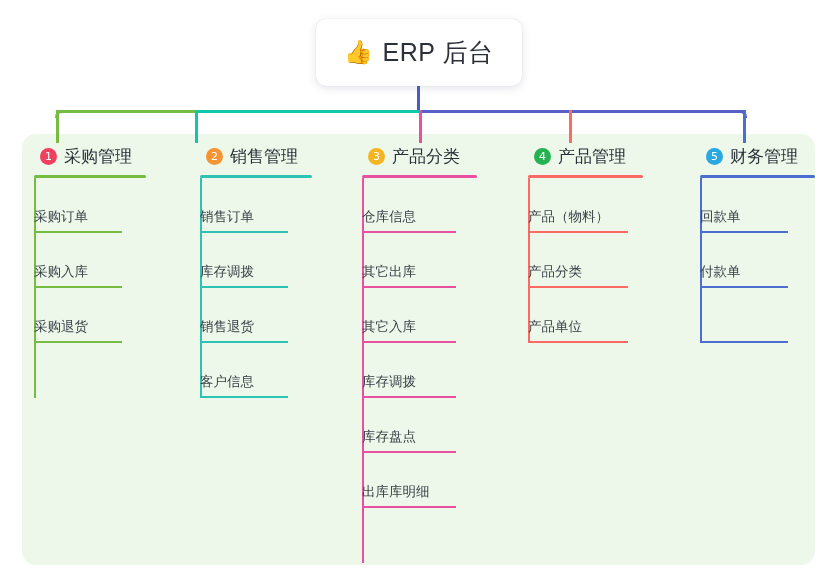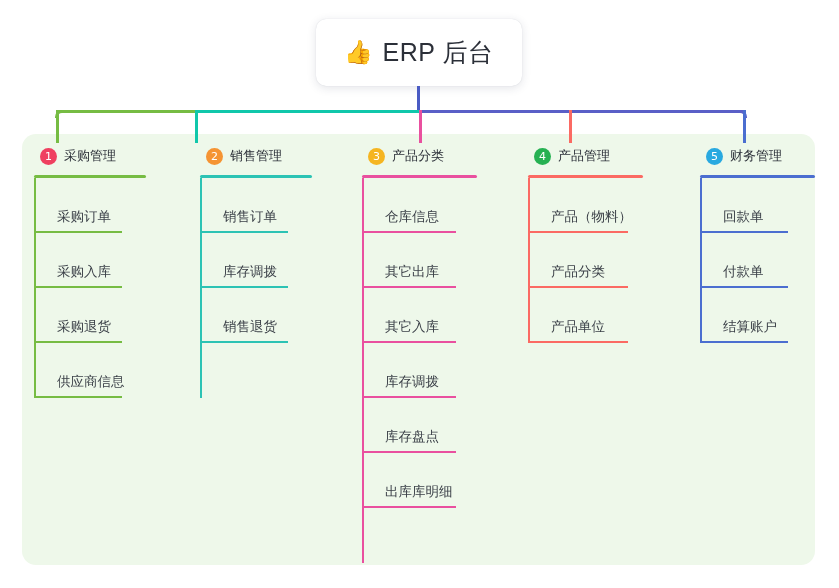--- a/index.html
+++ b/index.html
@@ -85,21 +85,21 @@
     height: 17px;
     border-radius: 50%;
     color: #ffffff;
     font-size: 11px;
     line-height: 17px;
     text-align: center;
     font-family: "DejaVu Sans", sans-serif;
     flex: 0 0 auto;
   }
   .col-title {
-    font-size: 13px;
+    font-size: 17px;
     color: #2b2f38;
   }
   .col-rule {
     height: 3px;
     border-radius: 2px;
     margin-top: 6px;
   }
 
   
   .leaves {
@@ -116,21 +116,20 @@
     position: relative;
     height: 55px;
     box-sizing: border-box;
     display: flex;
     flex-direction: column;
     justify-content: flex-end;
   }
   .leaf-text {
     font-size: 13.5px;
     color: #3a3f47;
-    padding-left: 23px;
     padding-bottom: 5px;
     white-space: nowrap;
   }
   .leaf-rule {
     height: 1.6px;
     margin-left: 0px;
   }
 </style>
 </head>
 <body>
@@ -174,24 +173,20 @@
             <div class="leaf-rule" style="background: rgb(118, 188, 67); width: 88px;"></div>
           </div>
           <div class="leaf">
             <div class="leaf-text">采购入库</div>
             <div class="leaf-rule" style="background: rgb(118, 188, 67); width: 88px;"></div>
           </div>
           <div class="leaf">
             <div class="leaf-text">采购退货</div>
             <div class="leaf-rule" style="background: rgb(118, 188, 67); width: 88px;"></div>
           </div>
-          <div class="leaf">
-            <div class="leaf-text">供应商信息</div>
-            <div class="leaf-rule" style="background: rgb(118, 188, 67); width: 88px;"></div>
-          </div>
         </div>
       </div>
       <div class="column" style="left: 200px; width: 150px;">
         <div class="col-header">
           <span class="badge" style="background: rgb(245, 148, 51);">2</span>
           <span class="col-title">销售管理</span>
         </div>
         <div class="col-rule" style="background: rgb(44, 195, 180); width: 112px;"></div>
         <div class="leaves">
           <div class="spine" style="background: rgb(44, 195, 180); height: 220px;"></div>
@@ -200,20 +195,24 @@
             <div class="leaf-rule" style="background: rgb(44, 195, 180); width: 88px;"></div>
           </div>
           <div class="leaf">
             <div class="leaf-text">库存调拨</div>
             <div class="leaf-rule" style="background: rgb(44, 195, 180); width: 88px;"></div>
           </div>
           <div class="leaf">
             <div class="leaf-text">销售退货</div>
             <div class="leaf-rule" style="background: rgb(44, 195, 180); width: 88px;"></div>
           </div>
+          <div class="leaf">
+            <div class="leaf-text">客户信息</div>
+            <div class="leaf-rule" style="background: rgb(44, 195, 180); width: 88px;"></div>
+          </div>
         </div>
       </div>
       <div class="column" style="left: 362px; width: 160px;">
         <div class="col-header">
           <span class="badge" style="background: rgb(245, 181, 33);">3</span>
           <span class="col-title">产品分类</span>
         </div>
         <div class="col-rule" style="background: rgb(233, 80, 159); width: 115px;"></div>
         <div class="leaves">
           <div class="spine" style="background: rgb(233, 80, 159); height: 385px;"></div>
@@ -275,20 +274,19 @@
           <div class="spine" style="background: rgb(75, 110, 208); height: 165px;"></div>
           <div class="leaf">
             <div class="leaf-text">回款单</div>
             <div class="leaf-rule" style="background: rgb(75, 110, 208); width: 88px;"></div>
           </div>
           <div class="leaf">
             <div class="leaf-text">付款单</div>
             <div class="leaf-rule" style="background: rgb(75, 110, 208); width: 88px;"></div>
           </div>
           <div class="leaf">
-            <div class="leaf-text">结算账户</div>
             <div class="leaf-rule" style="background: rgb(75, 110, 208); width: 88px;"></div>
           </div>
         </div>
       </div>
     </div>
 
 </div>
 
 </body></html>

